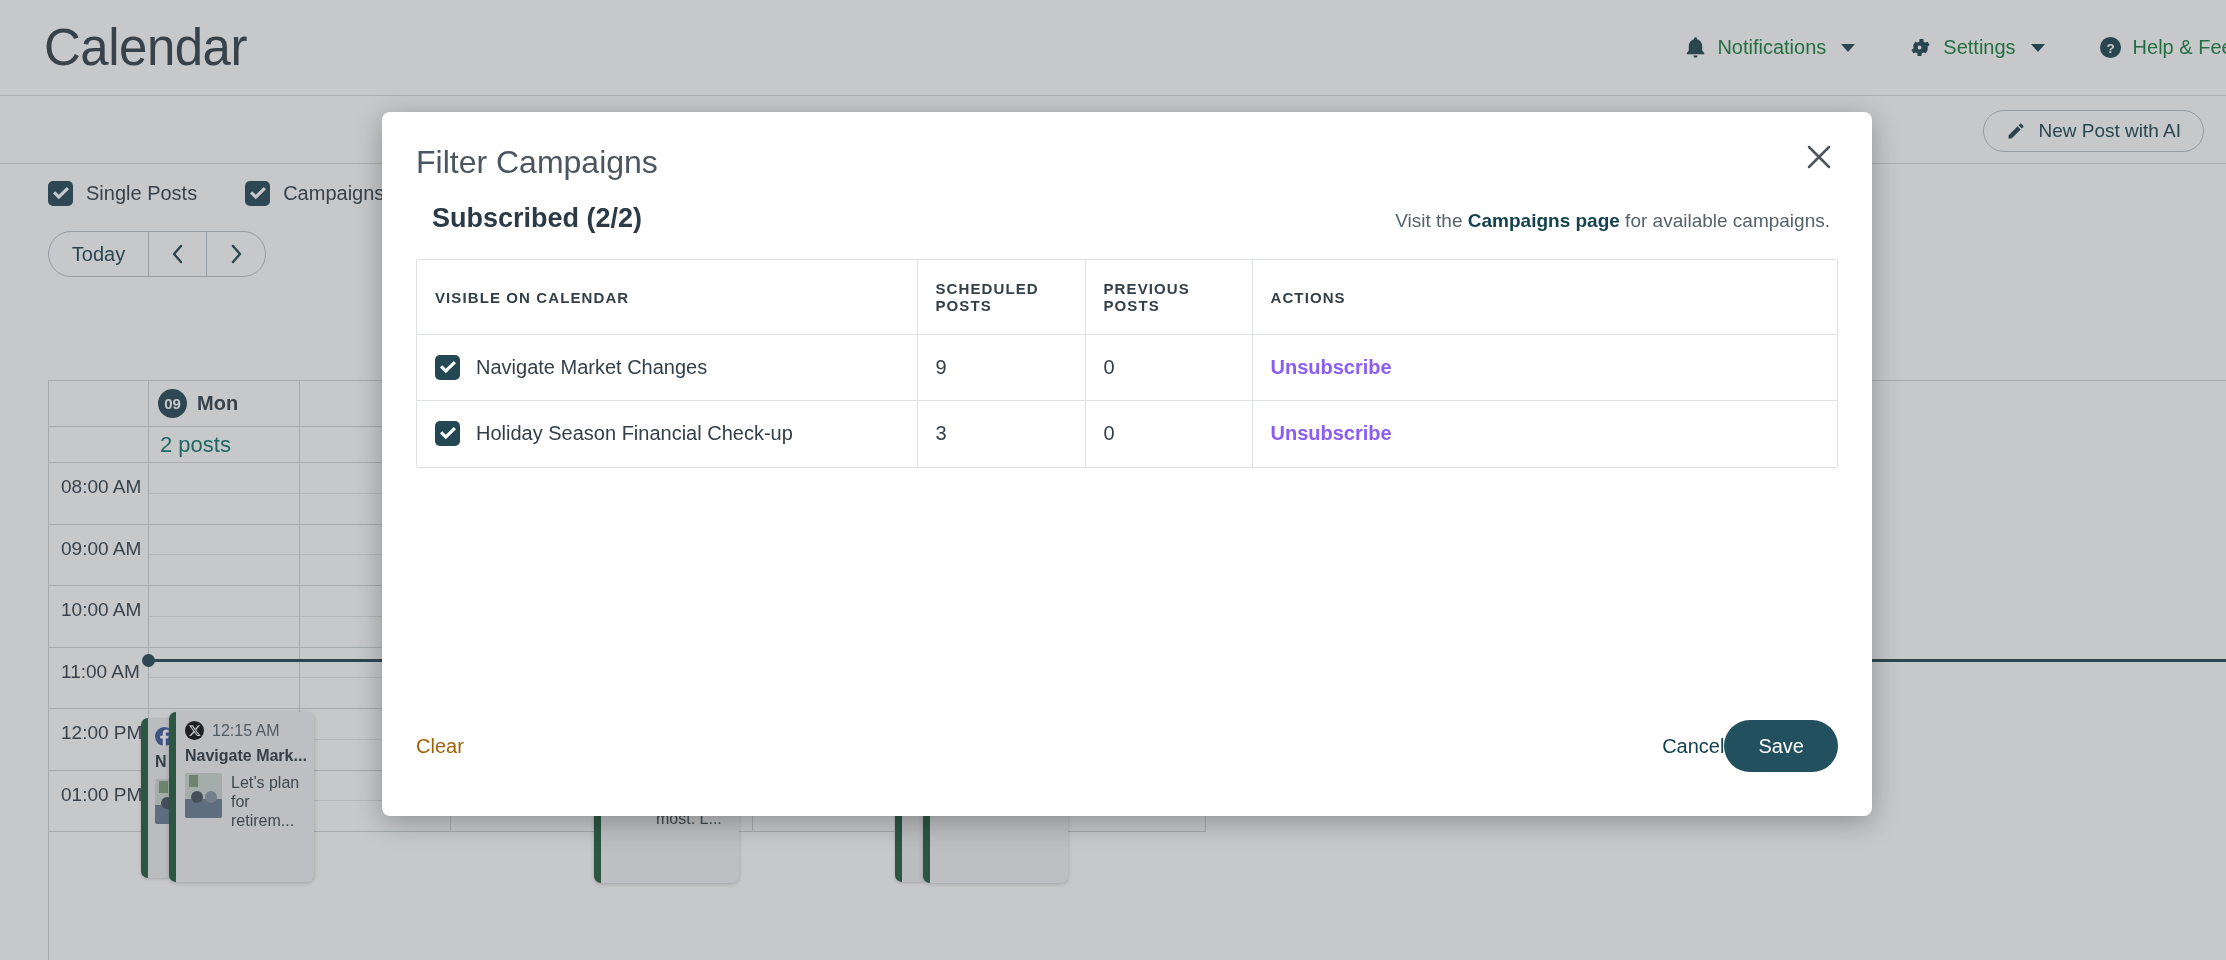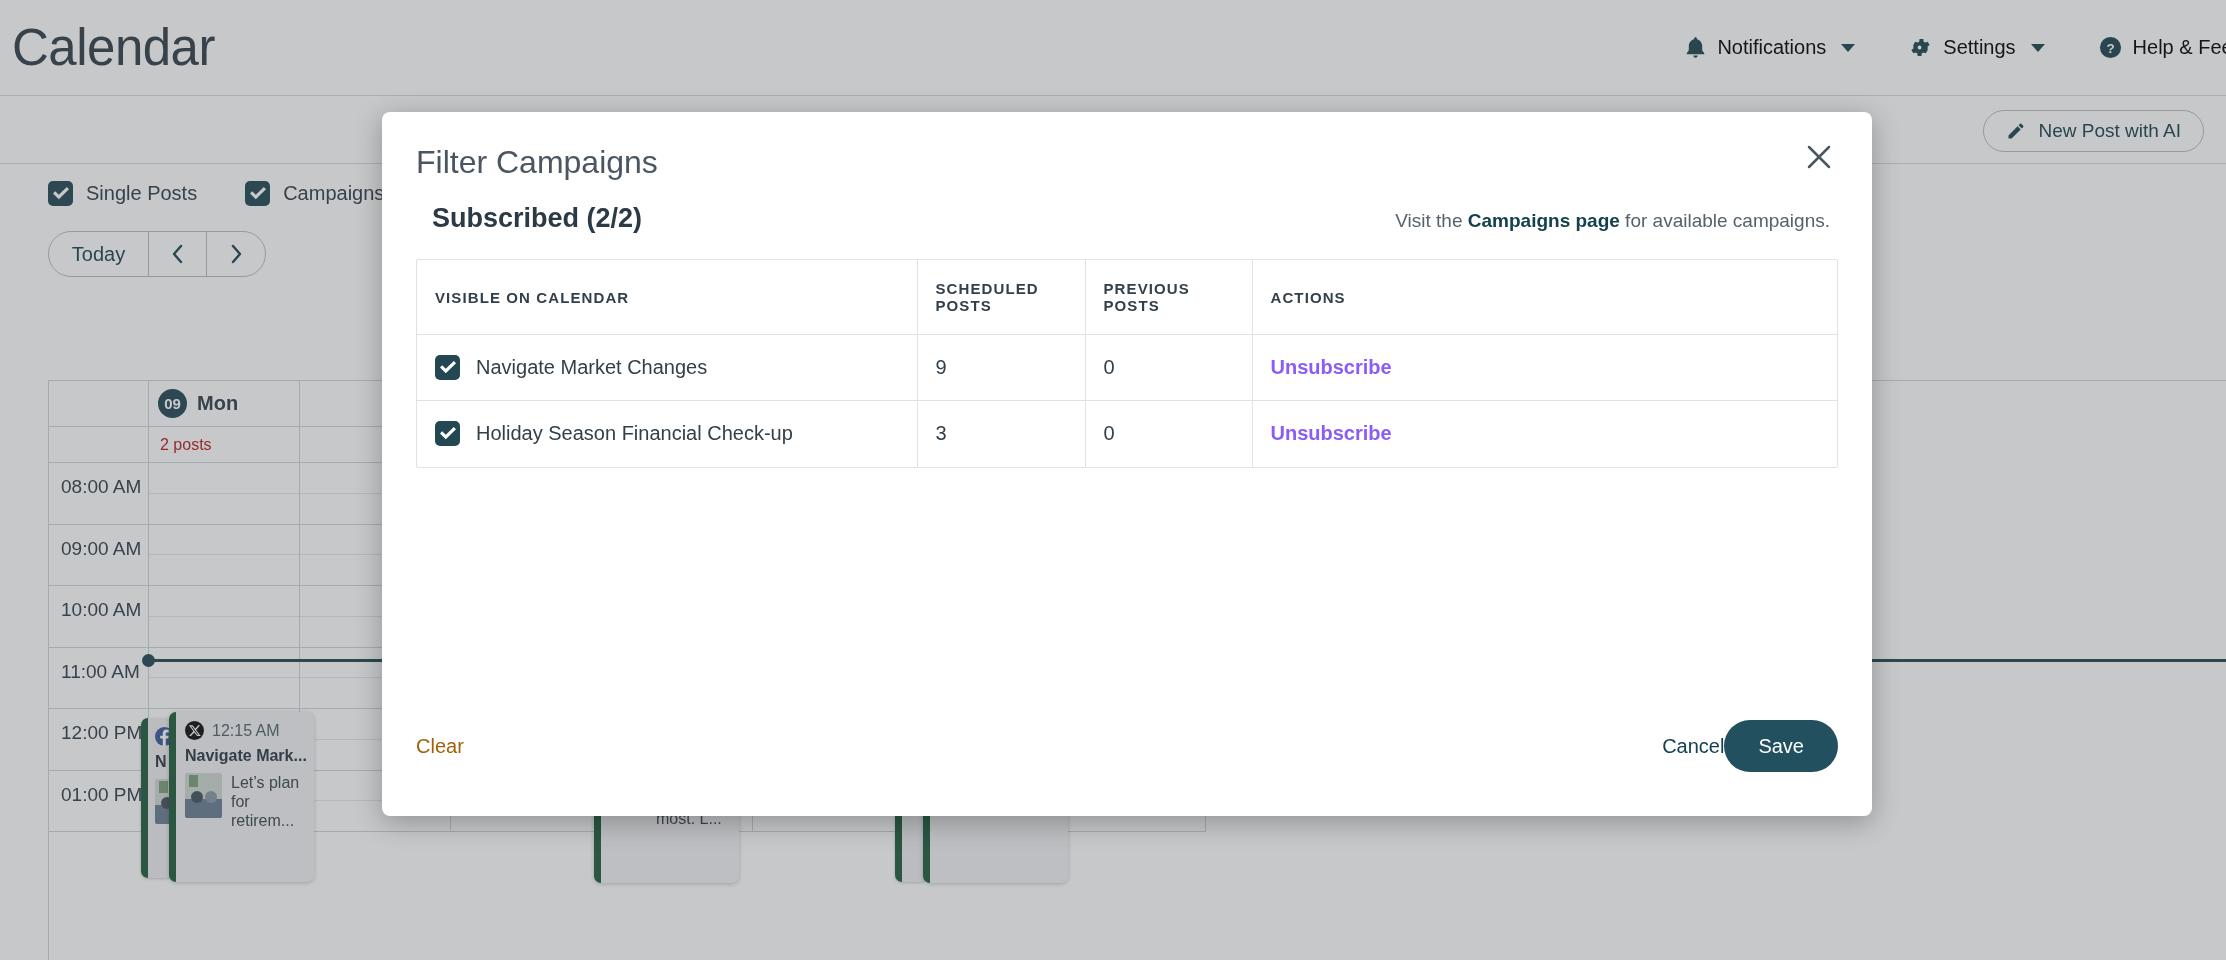--- a/index.html
+++ b/index.html
@@ -17,29 +17,29 @@
 
   .topbar {
     position: relative;
     height: 96px;
     background: #fff;
     border-bottom: 1px solid #d9dcdf;
     display: flex; align-items: center;
   }
   .page-title {
     font-size: 51px; font-weight: 400; color: #33404a;
-    margin-left: 12px; letter-spacing: -0.5px; line-height: 1;
+    margin-left: 44px; letter-spacing: -0.5px; line-height: 1;
   }
   .topbar-right {
     margin-left: auto; display: flex; align-items: center; gap: 54px;
     padding-right: 0px;
   }
   .tb-item {
     display: flex; align-items: center; gap: 11px;
-    font-size: 20px; color: #000000; font-weight: 400;
+    font-size: 20px; color: #15803d; font-weight: 400;
     cursor: pointer; white-space: nowrap;
   }
   .tb-item .caret {
     width: 0; height: 0; margin-left: 4px;
     border-left: 7px solid transparent; border-right: 7px solid transparent;
     border-top: 8px solid #1d4550;
   }
   .ico { display: inline-flex; align-items: center; justify-content: center; }
 
   
@@ -97,21 +97,21 @@
   .day-head { display: flex; align-items: center; gap: 10px; padding-left: 9px; height: 100%; }
   .day-pill {
     width: 29px; height: 29px; border-radius: 50%; background: #234854;
     color: #fff; font-size: 15px; font-weight: 700;
     display: flex; align-items: center; justify-content: center; flex: none;
   }
   .day-name { font-size: 20px; color: #33404a; font-weight: 700; }
 
   .posts-row { height: 36px; }
   .posts-row .cal-gutter, .posts-row .cal-col { border-bottom: 1px solid #cfd4d8; }
-  .posts-count { font-size: 16px; color: #b91c1c; padding-left: 11px; line-height: 36px; }
+  .posts-count { font-size: 22px; color: #0f766e; padding-left: 11px; line-height: 36px; }
 
   .slot-row { height: 61.5px; }
   .slot-row .cal-gutter { border-bottom: 1px solid #cfd4d8; display:flex; align-items:flex-start; }
   .slot-row .cal-col { background: #fff; }
   .slot-row .cal-col .half { height: 50%; border-bottom: 1px solid #e3e7ea; }
   .slot-row.hr .cal-col .half:last-child { border-bottom: 1px solid #cfd4d8; }
   .slot-label { font-size: 19px; color: #33404a; padding-left: 12px; margin-top: 13px; white-space: nowrap; }
 
   
   .nowline {

